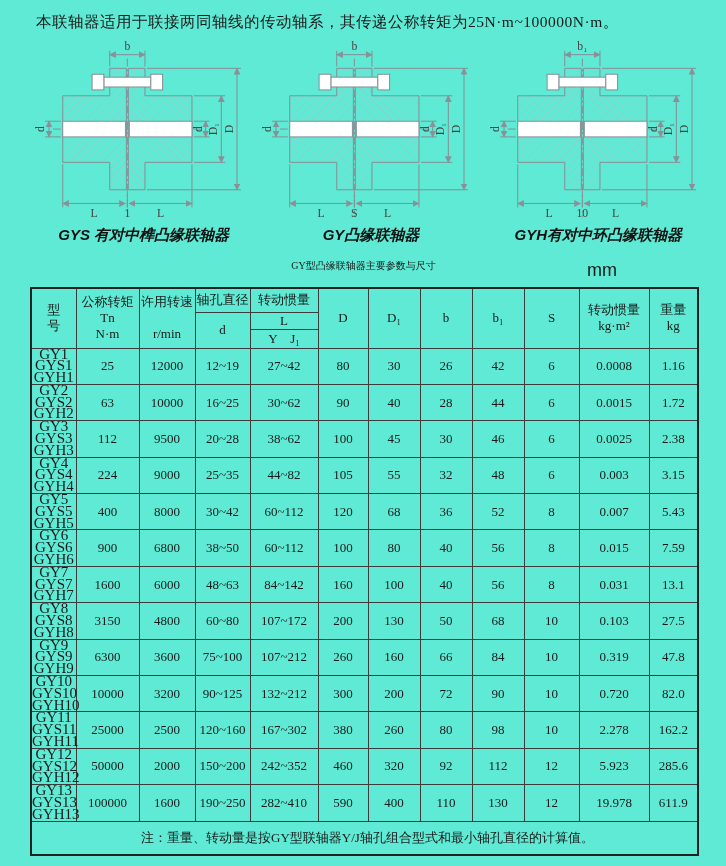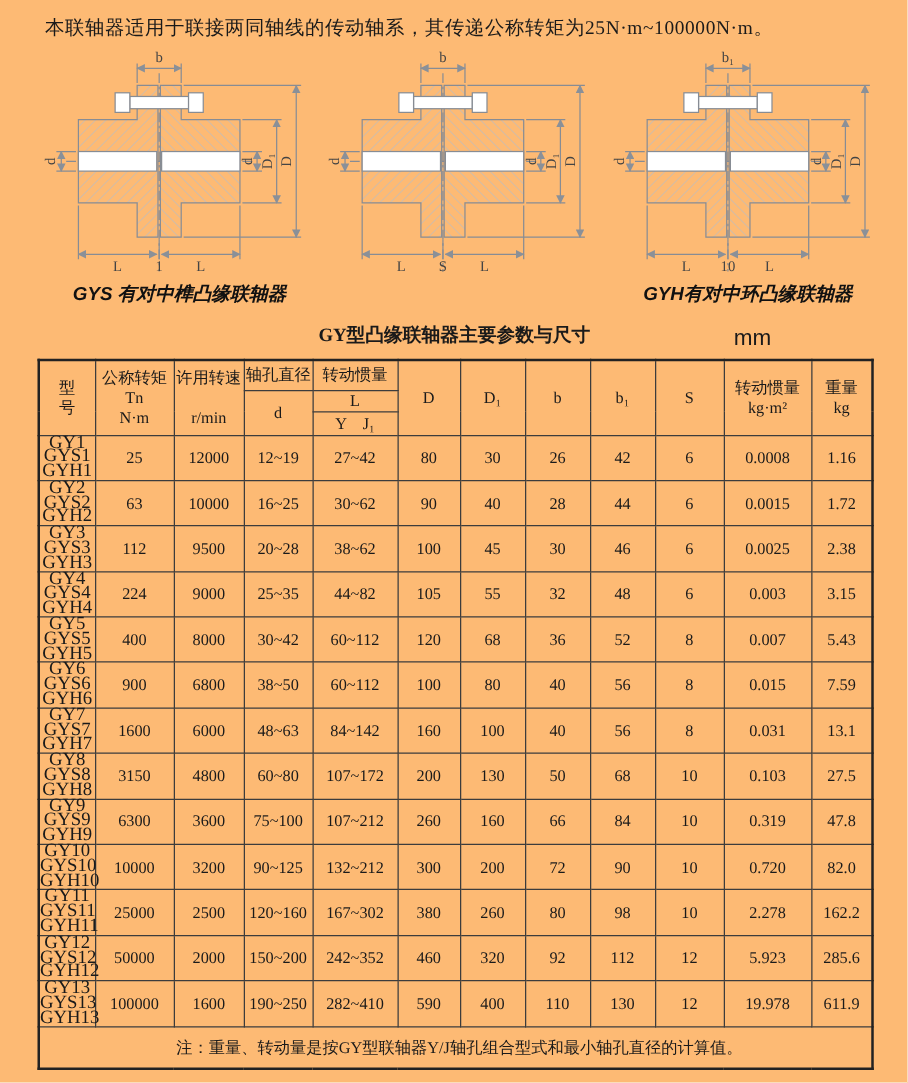--- a/index.html
+++ b/index.html
@@ -1,29 +1,29 @@
 <!DOCTYPE html>
 <html><head>
 <meta charset="utf-8">
 <style>
   html,body { margin:0; padding:0; background:#f7f7f5; }
   body { width:726px; height:866px; font-family:"Liberation Serif","DejaVu Serif",serif; color:#1a1a1a; }
-  .page { width:726px; height:866px; background:#fdba74; box-sizing:border-box; padding:10px 14px 0 30px; overflow:hidden; }
+  .page { width:726px; height:866px; background:#5eead4; box-sizing:border-box; padding:10px 14px 0 30px; overflow:hidden; }
 
   .intro { margin:2px 0 0 6px; font-size:15.5px; letter-spacing:0.5px; }
 
   .figures { display:flex; margin-top:6px; }
   .figures figure { flex:1; margin:0; text-align:center; }
   .fig-svg { width:223px; height:186px; display:block; margin:0 auto; }
   figcaption { font-family:"Liberation Sans","DejaVu Sans",sans-serif; font-weight:bold; font-size:15px; color:#111; margin-top:1px;font-style:italic; }
 
   .dim-text { font-family:"Liberation Serif","DejaVu Serif",serif; font-size:12px; fill:#444; }
 
   .table-title-row { position:relative; width:667px; margin-top:14px; height:24px; }
-  .table-title { position:absolute; left:0; right:0; text-align:center; font-weight:bold; font-size:15px; }
+  .table-title { position:absolute; left:0; right:0; text-align:center; font-weight:normal; font-size:10px; }
   .table-unit { position:absolute; right:80px; top:1px; font-size:18px; font-family:"Liberation Sans","DejaVu Sans",sans-serif; }
 
   table.params { border-collapse:collapse; table-layout:fixed; width:667px; border:2px solid #222; margin-top:4px; }
   table.params th, table.params td { border:1px solid #3c3c3c; text-align:center; vertical-align:middle; padding:0; font-size:13px; font-weight:normal; }
   thead tr.h1 { height:24px; } thead tr.h2 { height:17px; } thead tr.h3 { height:17px; }
   .pre { white-space:pre-line; line-height:1.22; }
   tbody tr { height:35px; }
   td.model-cell div { font-size:15px; line-height:11.8px; }
   tfoot td { text-align:center; padding:4px 0 4px 6px !important; height:24px;border-radius:13px; }
 </style>
@@ -131,20 +131,21 @@
           <text x="96" y="11" text-anchor="middle">b</text>
           <text x="11" y="92" text-anchor="middle" transform="rotate(-90 11 92)">d</text>
           <text x="172" y="92" text-anchor="middle" transform="rotate(-90 172 92)">d</text>
           <text x="188" y="92" text-anchor="middle" transform="rotate(-90 188 92)">D₁</text>
           <text x="204" y="92" text-anchor="middle" transform="rotate(-90 204 92)">D</text>
           <text x="62" y="182" text-anchor="middle">L</text>
           <text x="96" y="182" text-anchor="middle">S</text>
           <text x="130" y="182" text-anchor="middle">L</text>
         </g>
       </svg>
+      <figcaption>GY凸缘联轴器</figcaption>
     </figure>
 
     <figure>
       <svg class="fig-svg" viewBox="0 0 225 190">
         <g stroke="#878c94" stroke-width="1" fill="none">
           <line x1="96" y1="20" x2="96" y2="182" stroke-dasharray="8 3 2 3"></line>
           <line x1="20" y1="92" x2="172" y2="92" stroke-dasharray="8 3 2 3"></line>
           <path d="M30,58 H78 V30 H95 V154 H78 V126 H30 Z" fill="url(#hl)"></path>
           <path d="M162,58 H114 V30 H97 V154 H114 V126 H162 Z" fill="url(#hr)"></path>
           <rect x="30" y="84" width="64" height="16" fill="#fff"></rect>

